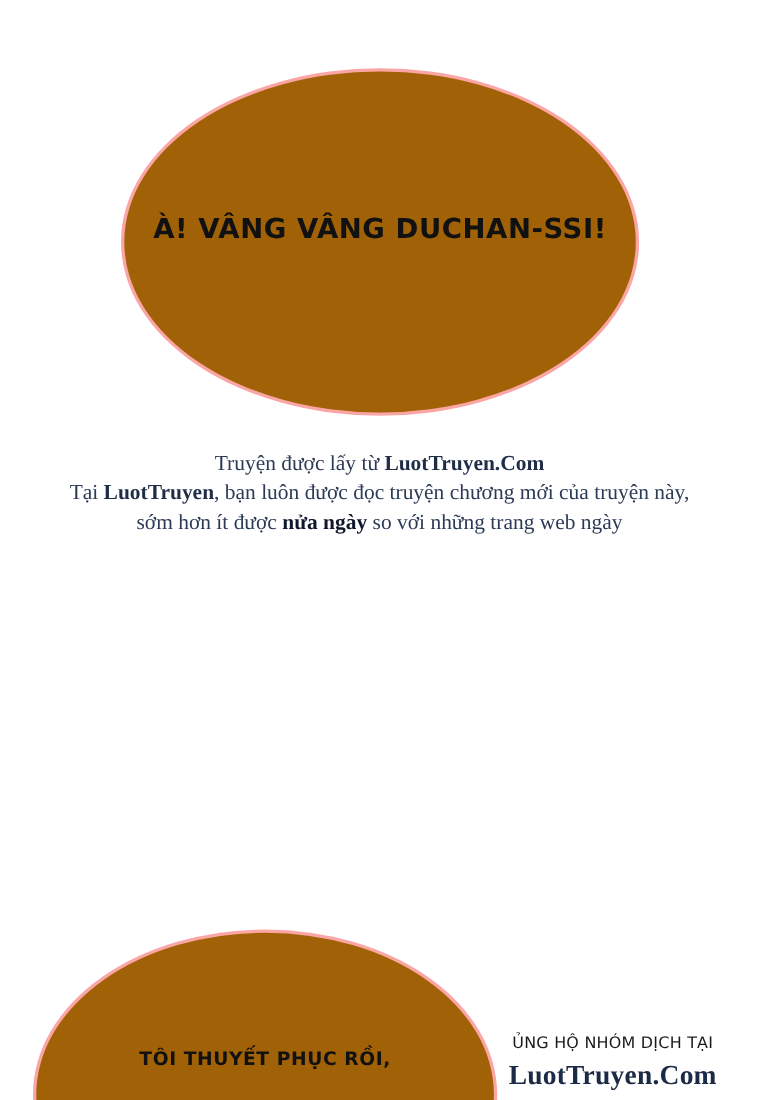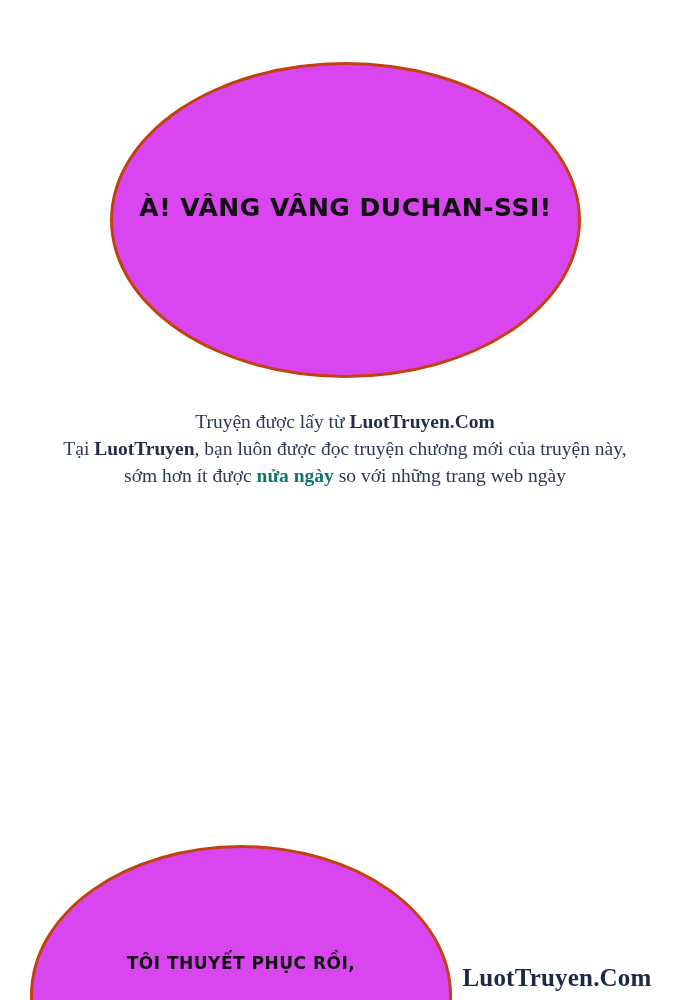--- a/index.html
+++ b/index.html
@@ -18,23 +18,23 @@
 
   .page {
     position: absolute;
     inset: 0;
     background: #ffffff;
   }
 
   
   .bubble {
     position: absolute;
-    border: 3px solid #c2410c;
+    border: 3px solid #fca5a5;
     border-radius: 50%;
-    background: #d946ef;
+    background: #a16207;
     box-sizing: border-box;
   }
 
   .bubble-top {
     left: 110px;
     top: 62px;
     width: 471px;
     height: 316px;
   }
 
@@ -84,21 +84,21 @@
     white-space: nowrap;
   }
 
   .credit .brand {
     font-weight: bold;
     color: #1f2d47;
   }
 
   .credit .em {
     font-weight: bold;
-    color: #0f766e;
+    color: #0f172a;
   }
 
   
   .support {
     position: absolute;
     right: 18px;
     bottom: 8px;
     width: 230px;
     text-align: center;
   }
@@ -134,16 +134,17 @@
     <span class="line"><span>Truyện được lấy từ </span><span class="brand">LuotTruyen.Com</span></span>
     <span class="line"><span>Tại </span><span class="brand">LuotTruyen</span><span>, bạn luôn được đọc truyện chương mới của truyện này,</span></span>
     <span class="line"><span>sớm hơn ít được </span><span class="em">nửa ngày</span><span> so với những trang web ngày</span></span>
   </div>
 
   <div class="bubble bubble-bottom">
     <span class="bubble-text">TÔI THUYẾT PHỤC RỒI,</span>
   </div>
 
   <div class="support">
+    <span class="support-line">ỦNG HỘ NHÓM DỊCH TẠI</span>
     <span class="support-brand">LuotTruyen.Com</span>
   </div>
 
 </div>
 
 </body></html>

